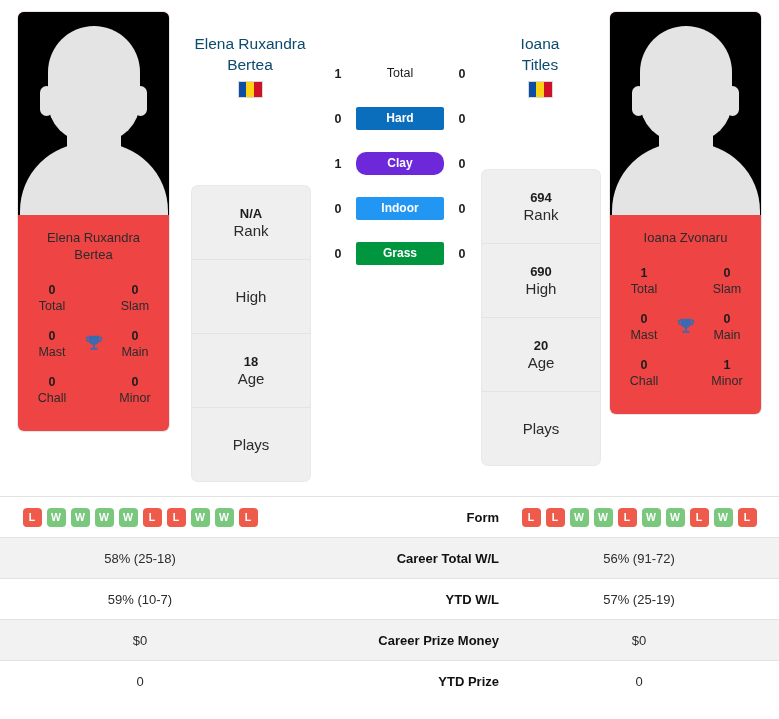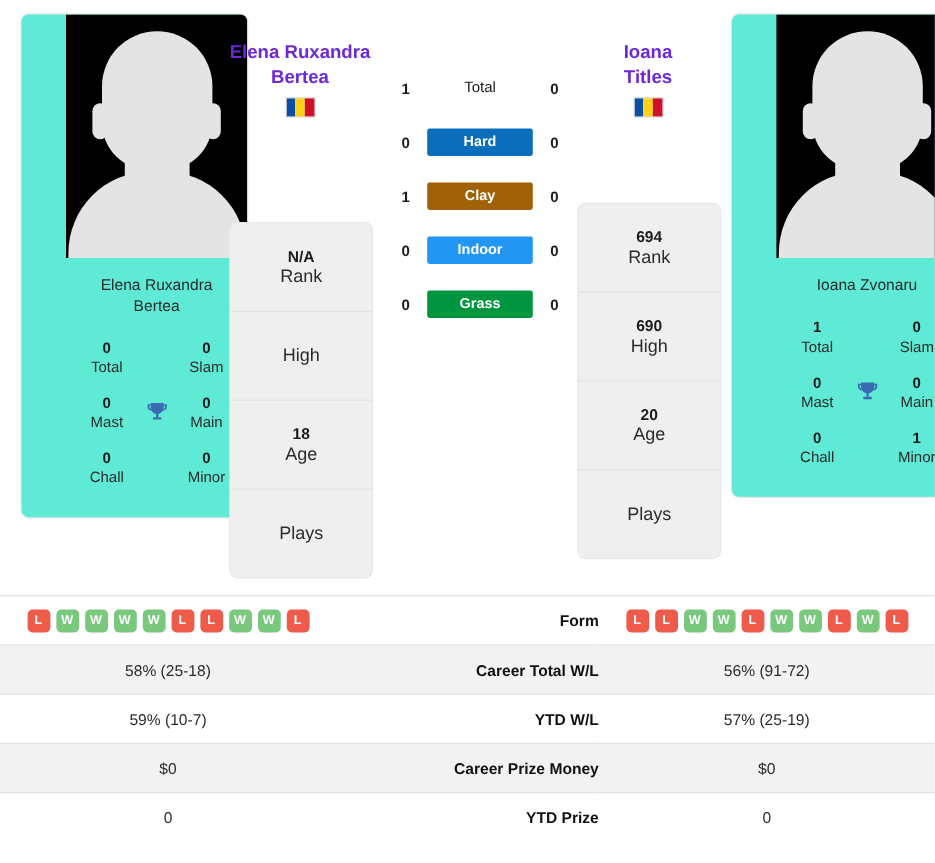--- a/index.html
+++ b/index.html
@@ -20,25 +20,24 @@
     position: relative;
     width: 779px;
     height: 496px;
   }
 
   
   .player-card {
     position: absolute;
     top: 12px;
     width: 151px;
-    background: #5eead4;
+    background: #ef4444;
     border-radius: 6px;
     overflow: hidden;
     box-shadow: 0 0 0 1px #e6e6e6;
-    padding-left: 37px;
   }
   .player-card.left  { left: 18px; }
   .player-card.right { left: 610px; }
 
   .avatar {
     width: 151px;
     height: 203px;
     background: #000000;
     position: relative;
     overflow: hidden;
@@ -164,23 +163,23 @@
   .center-head {
     position: absolute;
     top: 33px;
     width: 150px;
     text-align: center;
   }
   .center-head.left  { left: 175px; }
   .center-head.right { left: 465px; }
   .ch-name {
     font-size: 15.5px;
-    font-weight: bold;
+    font-weight: normal;
     line-height: 21px;
-    color: #6d28d9;
+    color: #0c4a6e;
   }
   .flag {
     width: 25px;
     height: 17px;
     margin: 6px auto 0;
     display: flex;
     border: 1px solid #d8d8d8;
     box-sizing: border-box;
   }
   .flag i { display: block; height: 100%; flex: 1; }
@@ -442,21 +441,21 @@
         <div class="bar-chip plain">Total</div>
         <div class="bar-score">0</div>
       </div>
       <div class="bar-row">
         <div class="bar-score">0</div>
         <div class="bar-chip" style="background: rgb(10, 110, 189);">Hard</div>
         <div class="bar-score">0</div>
       </div>
       <div class="bar-row">
         <div class="bar-score">1</div>
-        <div class="bar-chip" style="background: #a16207;">Clay</div>
+        <div class="bar-chip" style="background: #6d28d9; border-radius: 10px;">Clay</div>
         <div class="bar-score">0</div>
       </div>
       <div class="bar-row">
         <div class="bar-score">0</div>
         <div class="bar-chip" style="background: rgb(33, 150, 243);">Indoor</div>
         <div class="bar-score">0</div>
       </div>
       <div class="bar-row">
         <div class="bar-score">0</div>
         <div class="bar-chip" style="background: rgb(0, 150, 64);">Grass</div>

